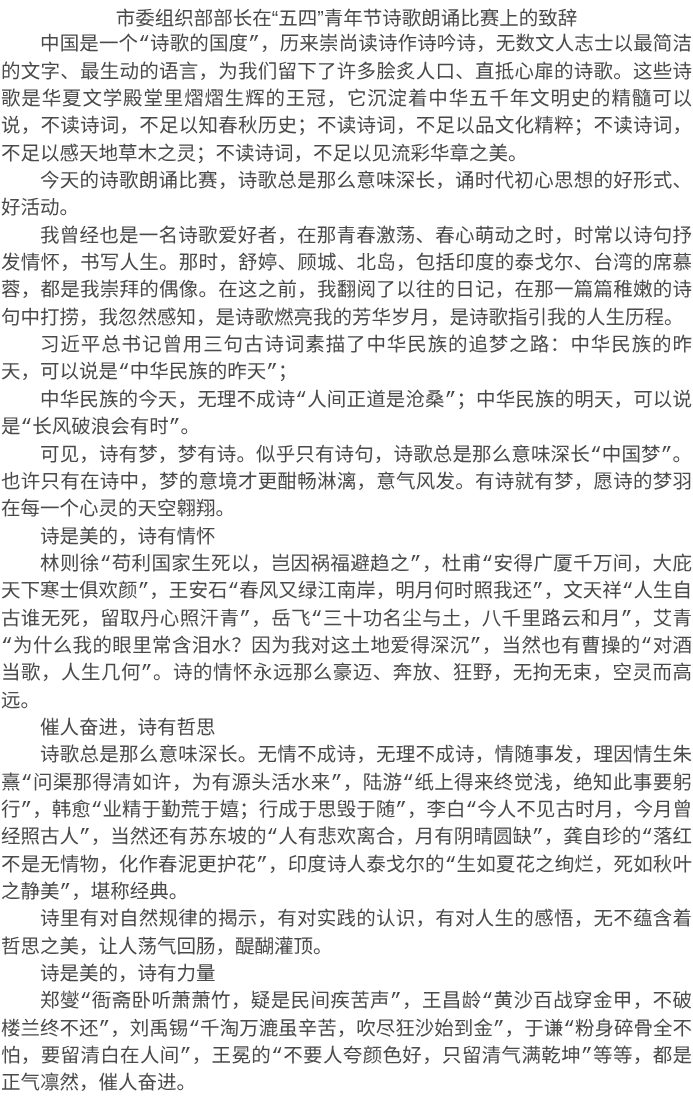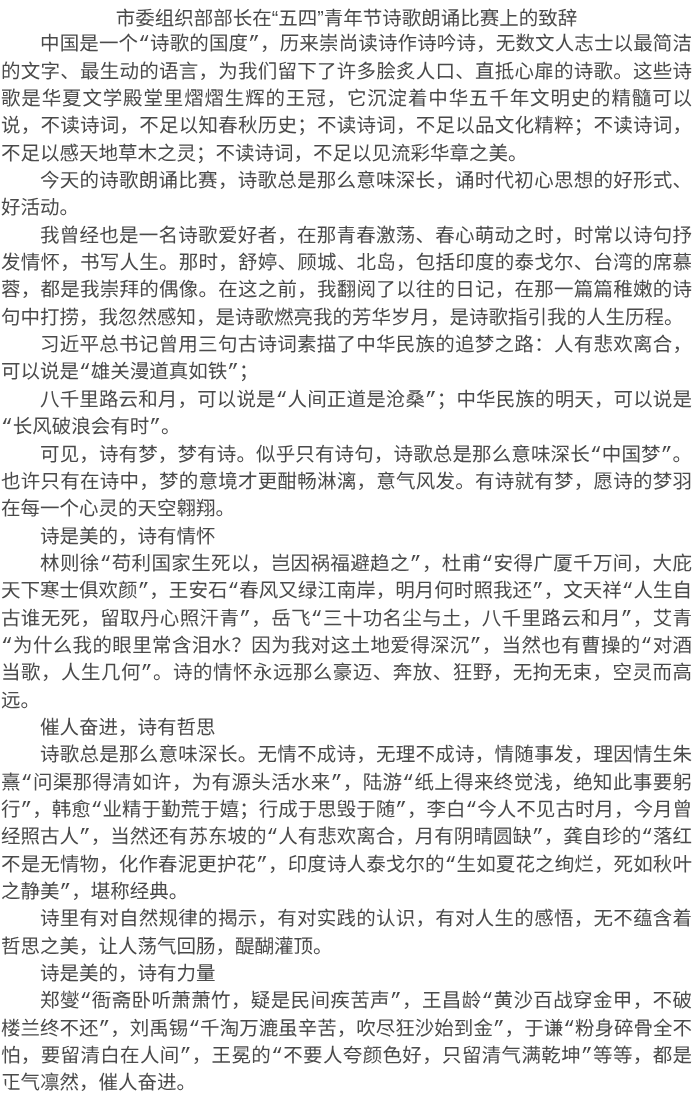--- a/index.html
+++ b/index.html
@@ -15,21 +15,20 @@
   }
   .page {
     box-sizing: border-box;
     width: 693px;
     height: 1097px;
     padding: 5px 1px 0 1px;
     overflow: hidden;
     color: #4a4a4a;
     font-size: 19.5px;
     line-height: 27.35px;
-    border-radius: 28px;
   }
   .doc-title {
     margin: 0;
     font-size: 19.5px;
     font-weight: 400;
     text-align: center;
     white-space: nowrap;
   }
   .para {
     margin: 0;
@@ -40,22 +39,22 @@
   }
 </style>
 </head>
 <body>
 
 <div class="page">
   <h1 class="doc-title">市委组织部部长在“五四”青年节诗歌朗诵比赛上的致辞</h1>
   <p class="para">中国是一个“诗歌的国度”，历来崇尚读诗作诗吟诗，无数文人志士以最简洁的文字、最生动的语言，为我们留下了许多脍炙人口、直抵心扉的诗歌。这些诗歌是华夏文学殿堂里熠熠生辉的王冠，它沉淀着中华五千年文明史的精髓可以说，不读诗词，不足以知春秋历史；不读诗词，不足以品文化精粹；不读诗词，不足以感天地草木之灵；不读诗词，不足以见流彩华章之美。</p>
   <p class="para">今天的诗歌朗诵比赛，诗歌总是那么意味深长，诵时代初心思想的好形式、好活动。</p>
   <p class="para">我曾经也是一名诗歌爱好者，在那青春激荡、春心萌动之时，时常以诗句抒发情怀，书写人生。那时，舒婷、顾城、北岛，包括印度的泰戈尔、台湾的席慕蓉，都是我崇拜的偶像。在这之前，我翻阅了以往的日记，在那一篇篇稚嫩的诗句中打捞，我忽然感知，是诗歌燃亮我的芳华岁月，是诗歌指引我的人生历程。</p>
-  <p class="para">习近平总书记曾用三句古诗词素描了中华民族的追梦之路：人有悲欢离合，可以说是“雄关漫道真如铁”；</p>
-  <p class="para">八千里路云和月，可以说是“人间正道是沧桑”；中华民族的明天，可以说是“长风破浪会有时”。</p>
+  <p class="para">习近平总书记曾用三句古诗词素描了中华民族的追梦之路：中华民族的昨天，可以说是“中华民族的昨天”；</p>
+  <p class="para">中华民族的今天，无理不成诗“人间正道是沧桑”；中华民族的明天，可以说是“长风破浪会有时”。</p>
   <p class="para">可见，诗有梦，梦有诗。似乎只有诗句，诗歌总是那么意味深长“中国梦”。也许只有在诗中，梦的意境才更酣畅淋漓，意气风发。有诗就有梦，愿诗的梦羽在每一个心灵的天空翱翔。</p>
   <p class="para">诗是美的，诗有情怀</p>
   <p class="para">林则徐“苟利国家生死以，岂因祸福避趋之”，杜甫“安得广厦千万间，大庇天下寒士俱欢颜”，王安石“春风又绿江南岸，明月何时照我还”，文天祥“人生自古谁无死，留取丹心照汗青”，岳飞“三十功名尘与土，八千里路云和月”，艾青“为什么我的眼里常含泪水？因为我对这土地爱得深沉”，当然也有曹操的“对酒当歌，人生几何”。诗的情怀永远那么豪迈、奔放、狂野，无拘无束，空灵而高远。</p>
   <p class="para">催人奋进，诗有哲思</p>
   <p class="para">诗歌总是那么意味深长。无情不成诗，无理不成诗，情随事发，理因情生朱熹“问渠那得清如许，为有源头活水来”，陆游“纸上得来终觉浅，绝知此事要躬行”，韩愈“业精于勤荒于嬉；行成于思毁于随”，李白“今人不见古时月，今月曾经照古人”，当然还有苏东坡的“人有悲欢离合，月有阴晴圆缺”，龚自珍的“落红不是无情物，化作春泥更护花”，印度诗人泰戈尔的“生如夏花之绚烂，死如秋叶之静美”，堪称经典。</p>
   <p class="para">诗里有对自然规律的揭示，有对实践的认识，有对人生的感悟，无不蕴含着哲思之美，让人荡气回肠，醍醐灌顶。</p>
   <p class="para">诗是美的，诗有力量</p>
   <p class="para">郑燮“衙斋卧听萧萧竹，疑是民间疾苦声”，王昌龄“黄沙百战穿金甲，不破楼兰终不还”，刘禹锡“千淘万漉虽辛苦，吹尽狂沙始到金”，于谦“粉身碎骨全不怕，要留清白在人间”，王冕的“不要人夸颜色好，只留清气满乾坤”等等，都是正气凛然，催人奋进。</p>
 </div>
 

